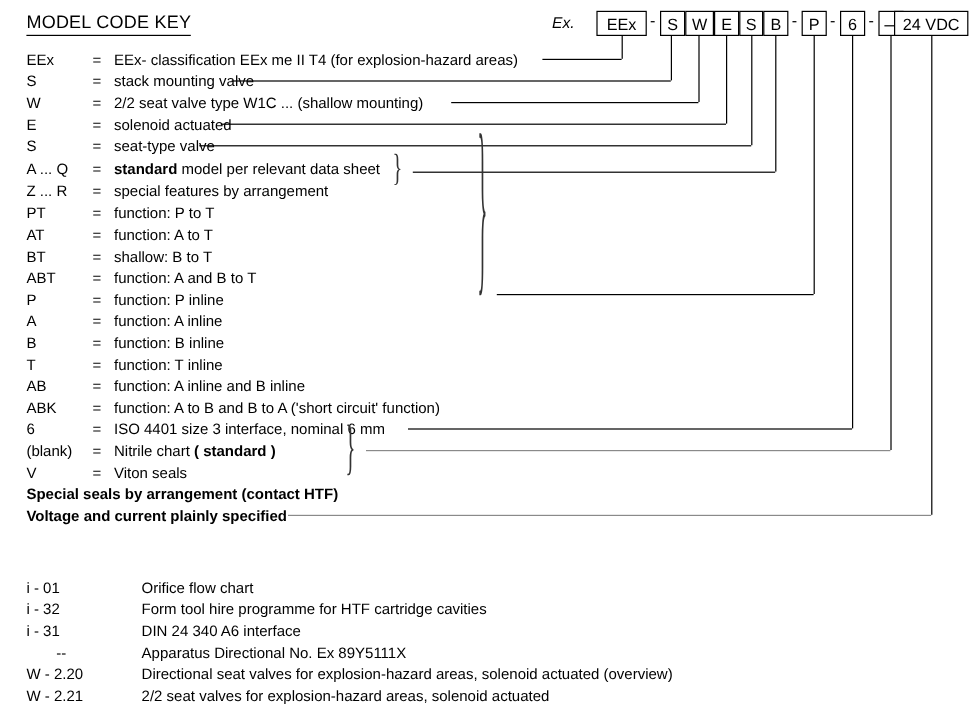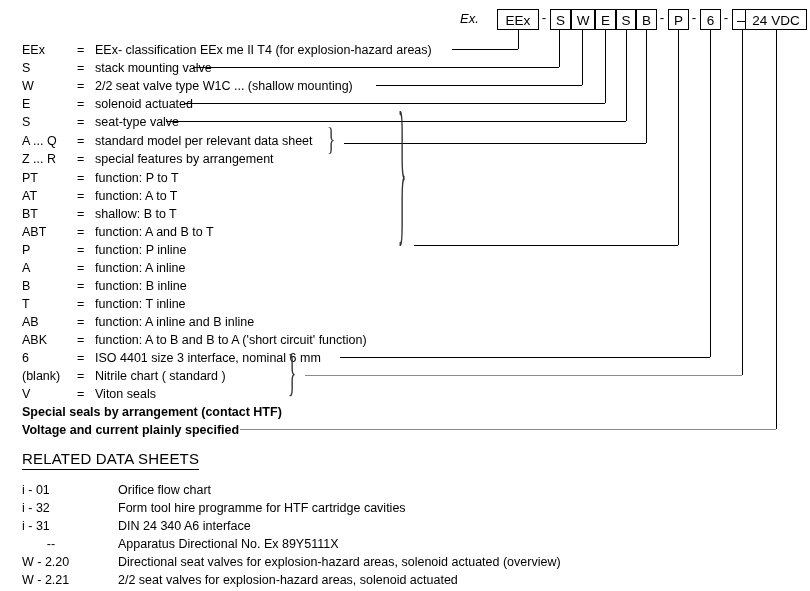--- a/index.html
+++ b/index.html
@@ -58,21 +58,21 @@
     position: absolute;
     left: 73px;
     white-space: nowrap;
   }
   .key-full {
     position: absolute;
     left: 0;
     white-space: nowrap;
     font-weight: bold;
   }
-  .b { font-weight: normal; }
+  .b { font-weight: bold; }
 
   
   #example-label {
     position: absolute;
     left: 460px;
     top: 11px;
     font-size: 13px;
     font-style: italic;
   }
   .code-box {
@@ -143,20 +143,21 @@
     position: absolute;
     left: 96px;
     white-space: nowrap;
   }
 </style>
 </head>
 <body>
 
 <div class="sheet">
 
+  <div class="section-title" id="model-code-key-title">MODEL CODE KEY</div>
 
   <div id="example-label">Ex.</div>
 
   <div class="code-box" style="left:497px; width:42px;">EEx</div>
   <div class="code-dash" style="left:540px;">-</div>
 
   <div class="code-box" style="left:550px; width:21px;">S</div>
 
   <div class="code-box" style="left:571px; width:24px;">W</div>
 
@@ -331,21 +332,20 @@
   <div class="ln-h" style="left:340px; top:357px; width:370px;"></div>
   <div class="ln-v" style="left:710px; top:30px; height:327px;"></div>
 
   <div class="brace" style="left:288px; top:364px; font-size:17px; transform:scaleY(3.0);">}</div>
   <div class="ln-h grey" style="left:305px; top:375px; width:437px;"></div>
   <div class="ln-v" style="left:742px; top:30px; height:345px;"></div>
 
   <div class="ln-h grey" style="left:240px; top:429px; width:536px;"></div>
   <div class="ln-v" style="left:776px; top:30px; height:399px;"></div>
 
-  <div class="section-title" id="related-data-sheets-title">RELATED DATA SHEETS</div>
 
   <div class="ds-row" style="top:482px;">
     <span class="ds-code">i - 01</span>
     <span class="ds-desc">Orifice flow chart</span>
   </div>
   <div class="ds-row" style="top:500px;">
     <span class="ds-code">i - 32</span>
     <span class="ds-desc">Form tool hire programme for HTF cartridge cavities</span>
   </div>
   <div class="ds-row" style="top:518px;">

